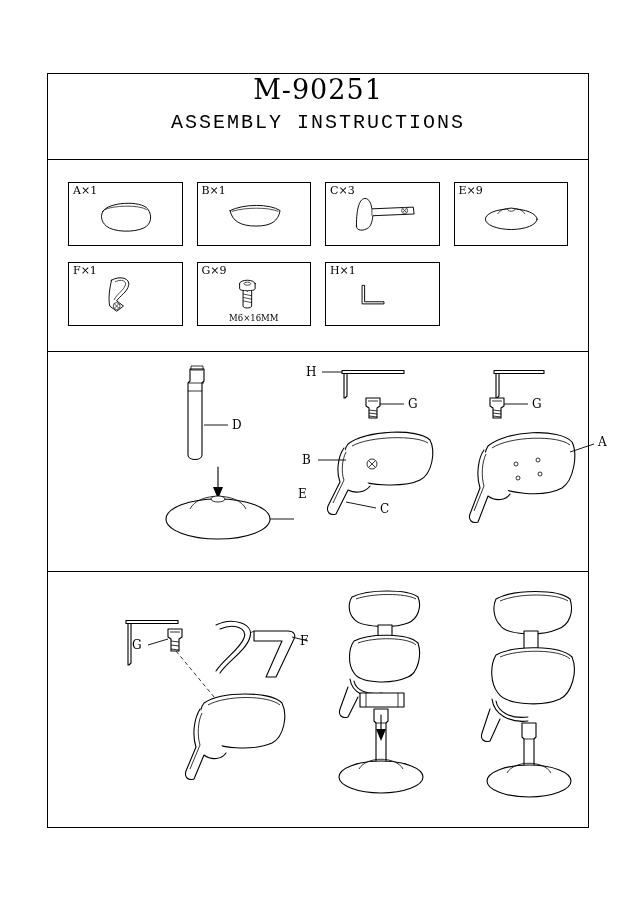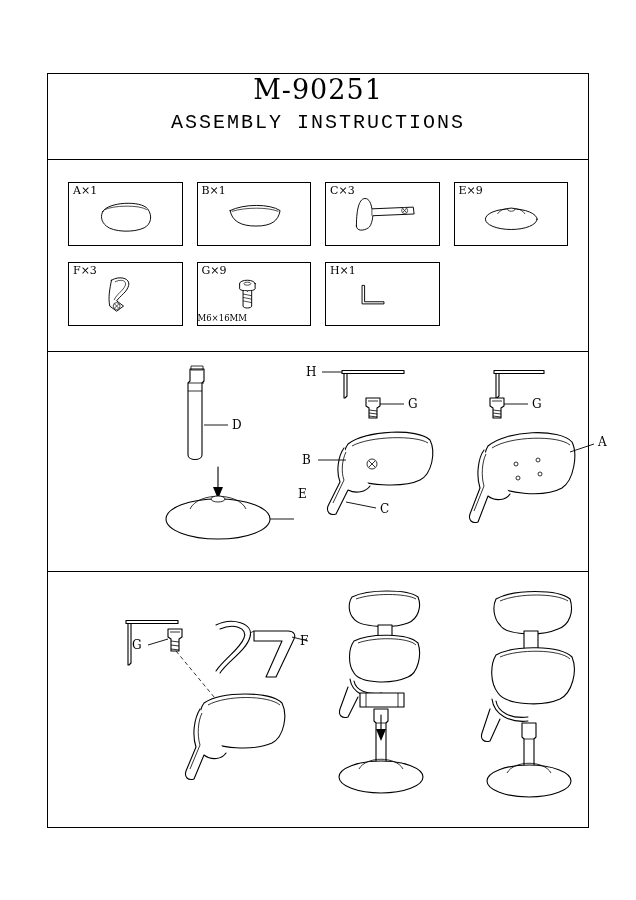--- a/index.html
+++ b/index.html
@@ -63,20 +63,21 @@
     font-size: 11px;
     background: #fff;
     padding: 0 1px;
     z-index: 3;
   }
   .part-sub {
     position: absolute;
     left: 0;
     right: 0;
     bottom: 2px;
+    text-align: center;
     font-family: "DejaVu Serif", serif;
     font-size: 8.5px;
     z-index: 3;
   }
   .part-art {
     position: absolute;
     inset: 0;
   }
   .part-art svg { width: 100%; height: 100%; display: block; }
   
@@ -152,21 +153,21 @@
         <svg viewBox="0 0 120 72" preserveAspectRatio="xMidYMid meet">
           <ellipse class="lnw" cx="60" cy="42" rx="30" ry="12"></ellipse>
           <path class="thin" d="M44 36 C48 27 72 27 76 36"></path>
           <ellipse class="thinw" cx="60" cy="31" rx="4" ry="1.8"></ellipse>
         </svg>
       </div>
       <div class="part-sub"></div>
     </div>
 
     <div class="part-box">
-      <div class="part-label">F×3</div>
+      <div class="part-label">F×1</div>
       <div class="part-art">
         <svg viewBox="0 0 120 72" preserveAspectRatio="xMidYMid meet">
           <path class="lnw" d="M44 20 C54 14 66 18 64 26 C62 34 54 38 50 44 L58 50 L50 56 L42 50 C40 40 42 30 44 20 Z"></path>
           <path class="thin" d="M48 22 C56 18 62 21 60 26 C58 32 50 36 47 43"></path>
           <circle class="thinw" cx="50" cy="50" r="4"></circle>
           <path class="thin" d="M47.5 47.5 L52.5 52.5 M52.5 47.5 L47.5 52.5"></path>
         </svg>
       </div>
       <div class="part-sub"></div>
     </div>

